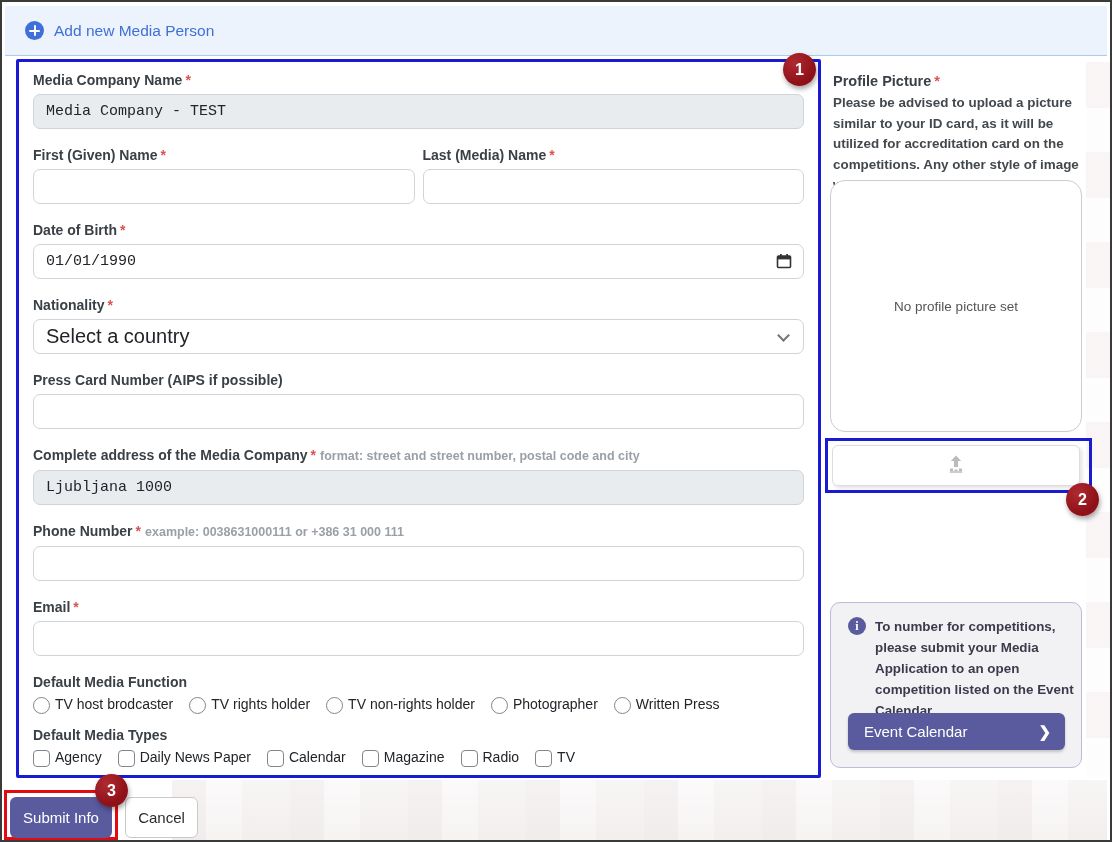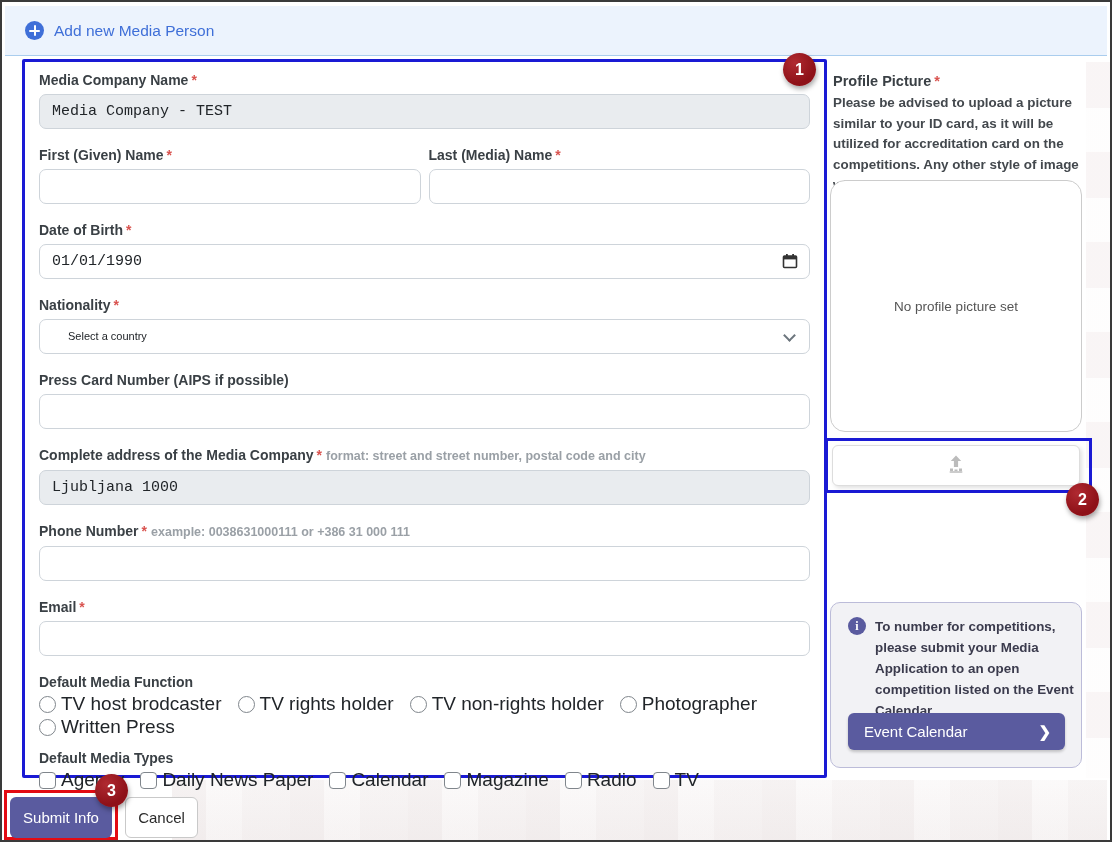--- a/index.html
+++ b/index.html
@@ -42,21 +42,21 @@
     background:radial-gradient(circle at 35% 30%, #b02a31, var(--badge-red) 65%);
     color:#fff; font-size:16px; font-weight:700;
     display:flex; align-items:center; justify-content:center;
     box-shadow:1px 3px 5px rgba(0,0,0,.35);
   }
   .badge-1 { left:781px; top:51px; }
   .badge-2 { left:1064px; top:481px; }
   .badge-3 { left:93px;  top:772px; }
   
   .form-panel {
-    position:absolute; left:20px; top:57px; width:805px; height:719px; z-index:2;
+    position:absolute; left:14px; top:57px; width:805px; height:719px; z-index:2;
     border:3px solid var(--annot-blue); border-radius:2px; background:#fff;
     padding:11px 14px 0 14px;
   }
   .group { margin-bottom:19px; }
   .field-label {
     display:block; font-size:14px; font-weight:700; color:#3a4045;
     line-height:15px; margin-bottom:6px;
   }
   .req { color:#d9534f; font-weight:700; margin-left:3px; }
   .hint { color:#9aa0a6; font-size:12.5px; font-weight:700; margin-left:4px; }
@@ -66,30 +66,30 @@
     font-family:Liberation Mono, monospace; outline:none; display:block;
   }
   .tb.readonly { background:#e9ecef; }
   .two-col { display:flex; gap:8px; }
   .two-col > div { flex:1; }
   .input-wrap { position:relative; }
   .cal-icon { position:absolute; right:12px; top:9px; width:16px; height:16px; }
   .cal-icon svg { display:block; }
   .select-box {
     position:relative; height:35px; border:1px solid #ced4da; border-radius:7px;
-    background:#fff; padding:0 30px 0 28px; font-size:11px; color:#212529;
+    background:#fff; padding:0 30px 0 12px; font-size:20px; color:#212529;
     line-height:33px; cursor:default;
   }
   .chev {
     position:absolute; right:15px; top:11px; width:9px; height:9px;
     border-right:2px solid #6c757d; border-bottom:2px solid #6c757d;
     transform:rotate(45deg);
   }
   .opt-row { display:flex; flex-wrap:wrap; gap:3px 16px; align-items:center; margin-top:4px; }
-  .opt { display:flex; align-items:center; gap:5px; font-size:19px; color:#212529; line-height:20px; }
+  .opt { display:flex; align-items:flex-end; gap:5px; font-size:14px; color:#212529; line-height:20px; }
   .rb, .cbx {
     width:17px; height:17px; border:1.5px solid #80868c; background:#fff; flex:0 0 auto;
   }
   .rb { border-radius:50%; }
   .cbx { border-radius:4px; }
   .group-tight { margin-bottom:14px; }
   
   .profile-title {
     position:absolute; left:831px; top:71px; z-index:2;
     font-size:14.5px; font-weight:700; color:#3a4045;

